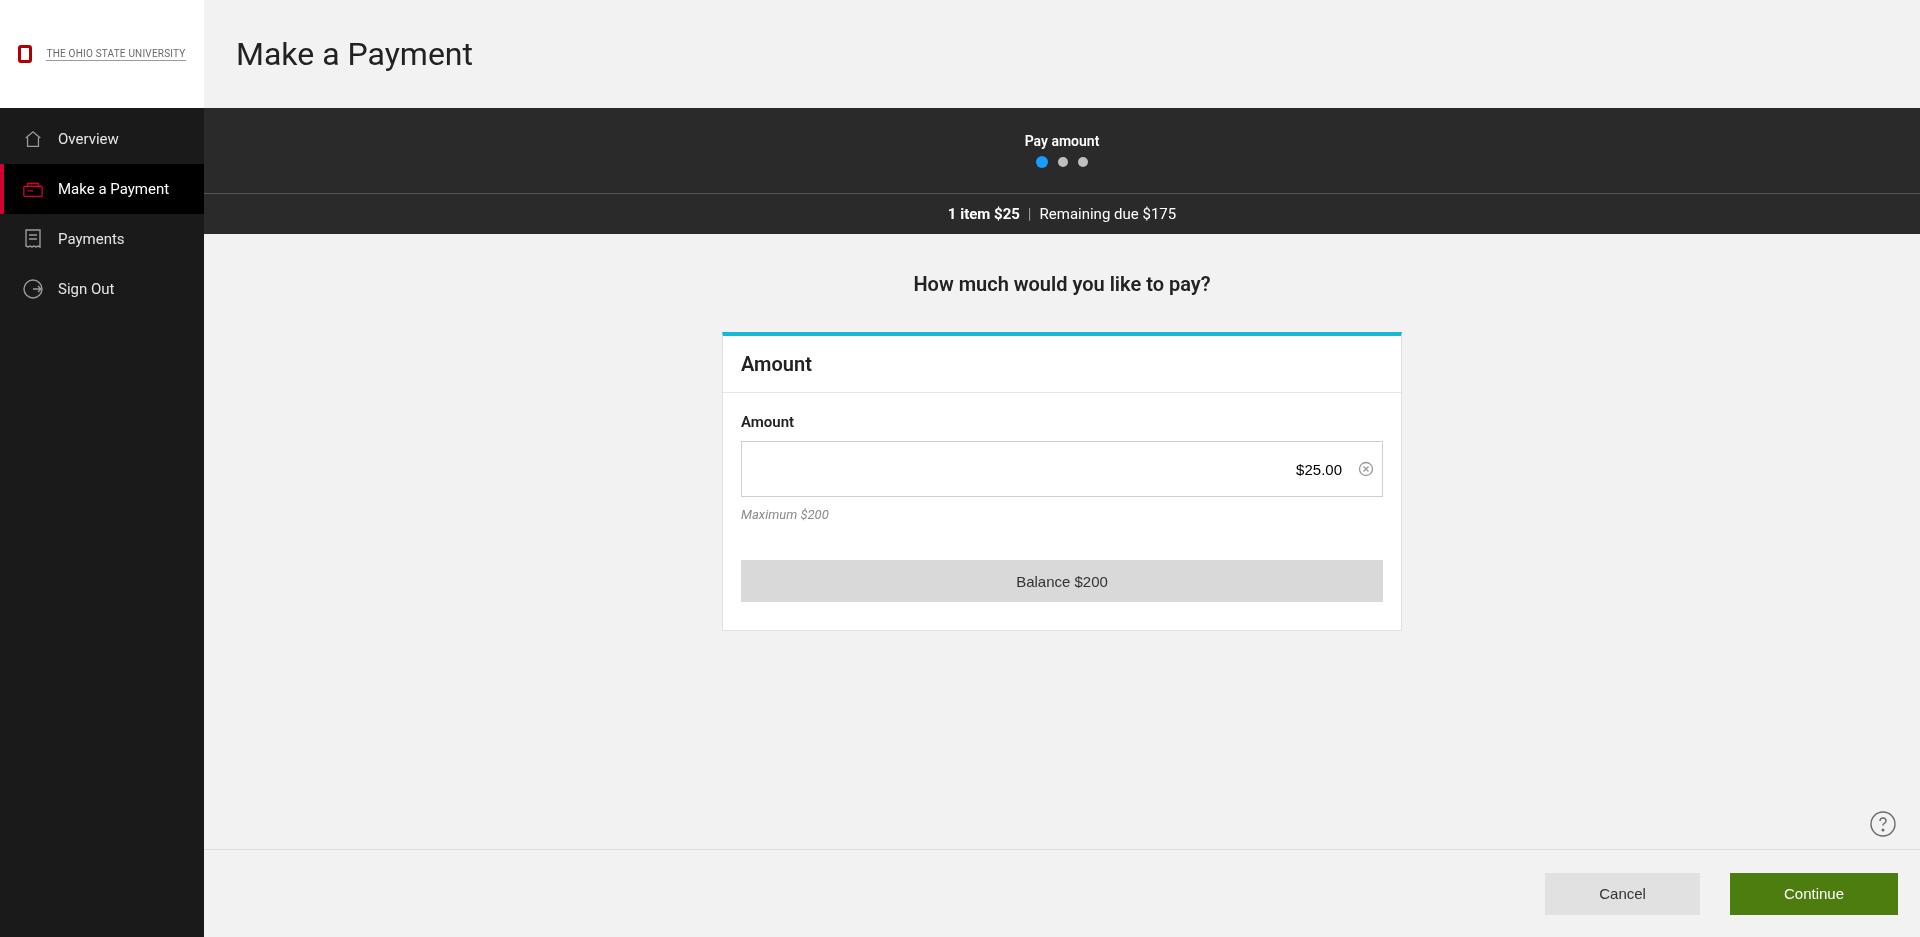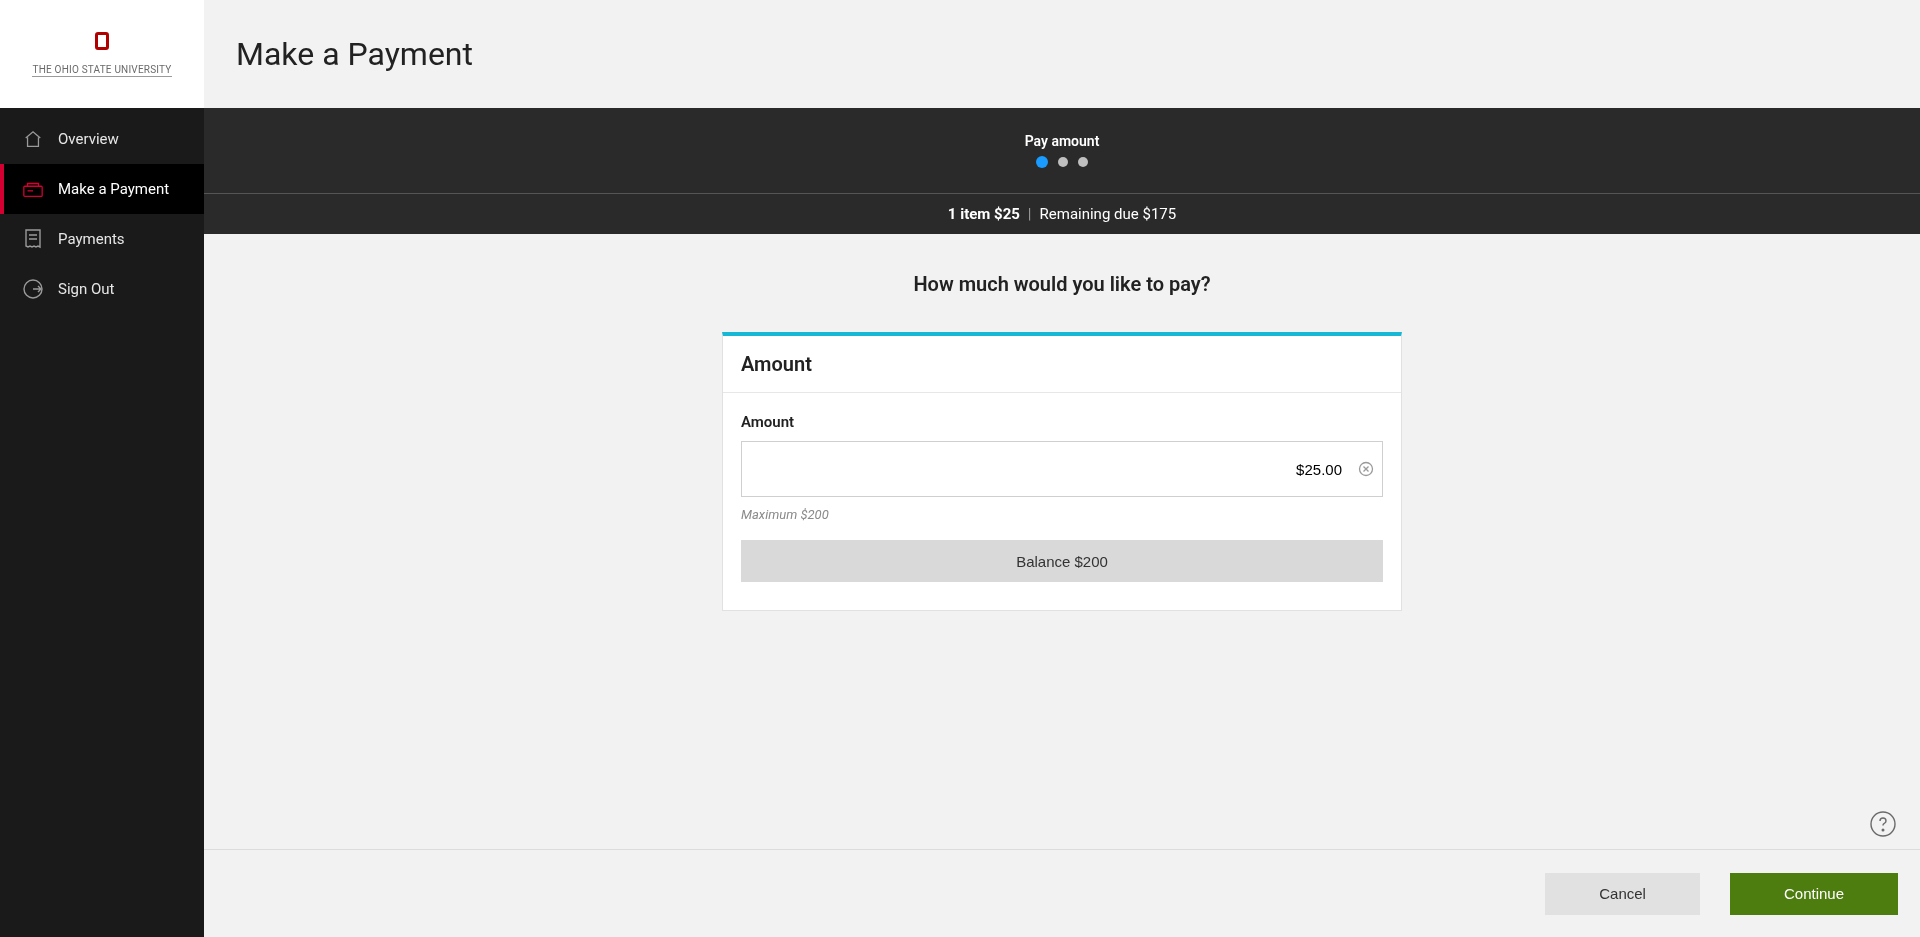--- a/index.html
+++ b/index.html
@@ -27,21 +27,20 @@
     height: 108px;
     background: #ffffff;
     display: flex;
     align-items: center;
     justify-content: center;
   }
   .logo-inner {
     display: flex;
     align-items: center;
     gap: 14px;
-    flex-direction: column;
   }
   .logo-glyph {
     width: 14px; height: 18px;
     border: 3px solid #b00000;
     border-radius: 3px;
   }
   .logo-text {
     font-size: 10px;
     letter-spacing: 0.2px;
     color: #6a6a6a;
@@ -191,21 +190,21 @@
     cursor: pointer;
     display: flex; align-items: center; justify-content: center;
   }
   .hint {
     margin-top: 10px;
     font-size: 13px;
     font-style: italic;
     color: #8a8a8a;
   }
   .balance-btn {
-    margin-top: 18px;
+    margin-top: 38px;
     width: 100%;
     height: 42px;
     background: #d9d9d9;
     border: none;
     font-size: 15px;
     color: #333;
     cursor: pointer;
   }
 
   .required-note {

